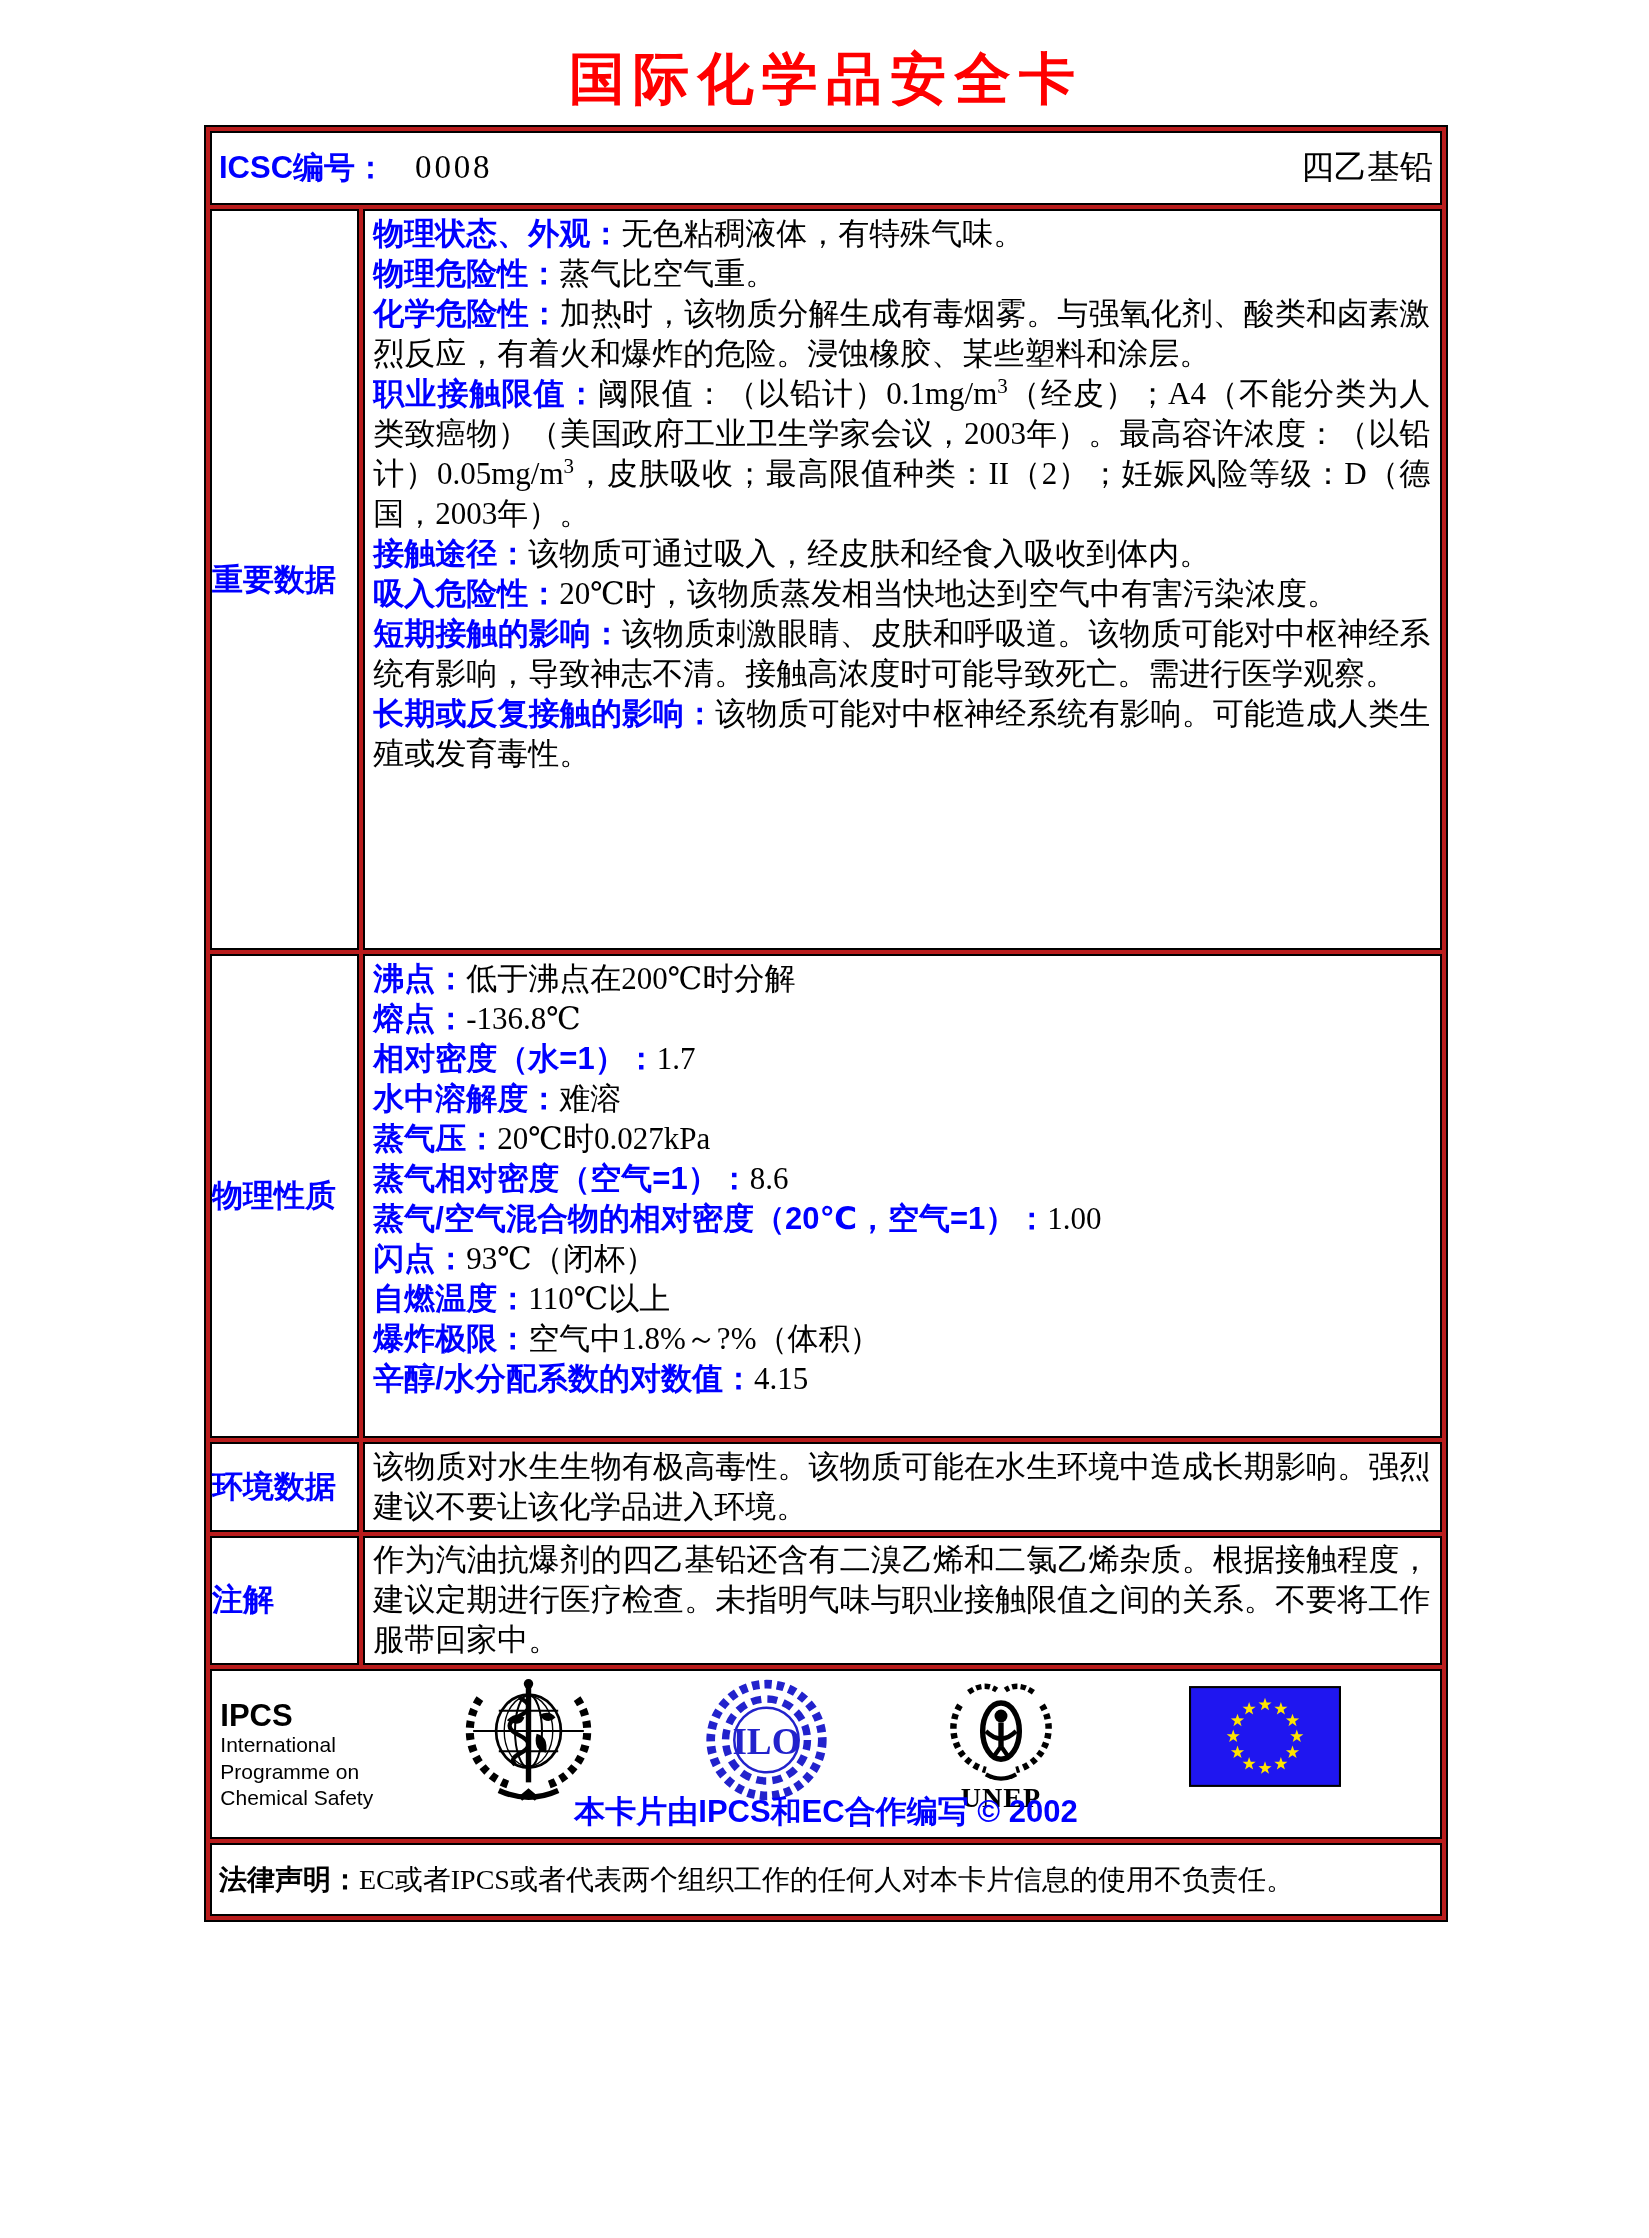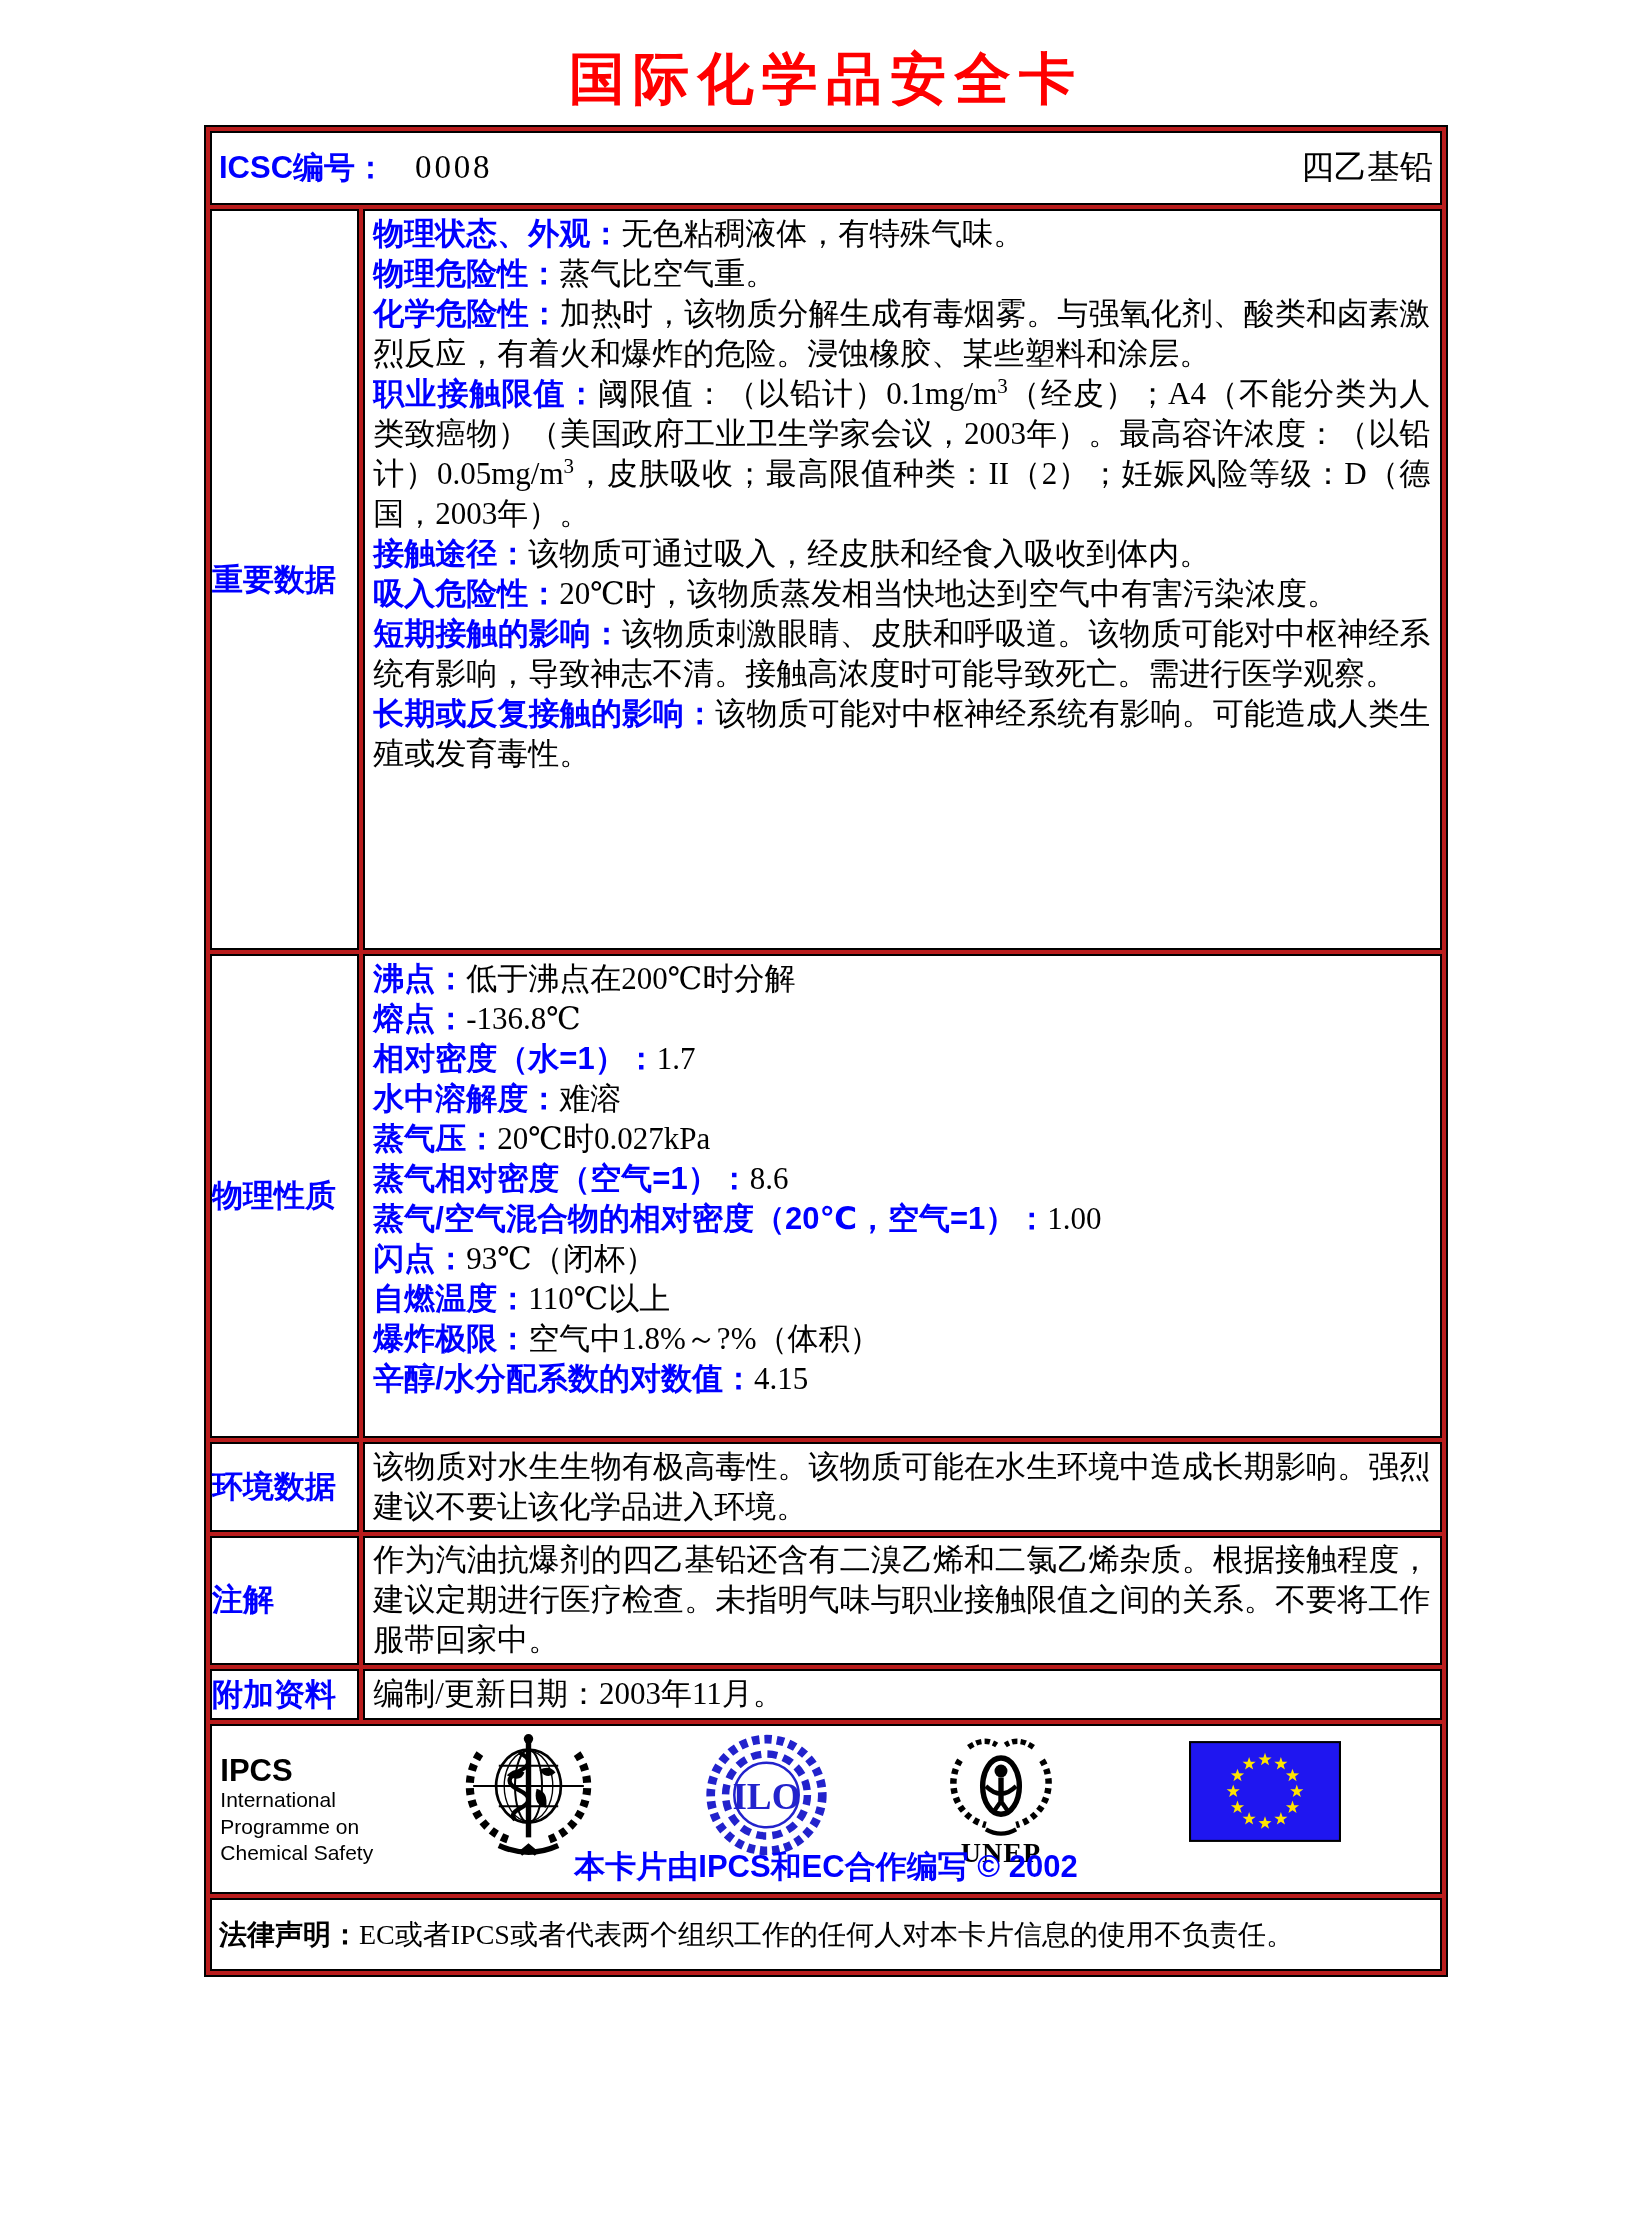--- a/index.html
+++ b/index.html
@@ -131,26 +131,20 @@
     </td>
   </tr>
 
   <tr>
     <td class="label-cell" style="height:122px;">注解</td>
     <td class="content-cell">
       <p class="item">作为汽油抗爆剂的四乙基铅还含有二溴乙烯和二氯乙烯杂质。根据接触程度，建议定期进行医疗检查。未指明气味与职业接触限值之间的关系。不要将工作服带回家中。</p>
     </td>
   </tr>
 
-  <tr>
-    <td class="label-cell" style="height:51px;">附加资料</td>
-    <td class="content-cell">
-      <p class="item">编制/更新日期：2003年11月。</p>
-    </td>
-  </tr>
 
   <tr>
     <td class="logos-cell" colspan="2" style="height:170px;">
 
       <div class="ipcs-block">
         <div class="ipcs-acronym">IPCS</div>
         <div class="ipcs-line">International</div>
         <div class="ipcs-line">Programme on</div>
         <div class="ipcs-line">Chemical Safety</div>
       </div>

